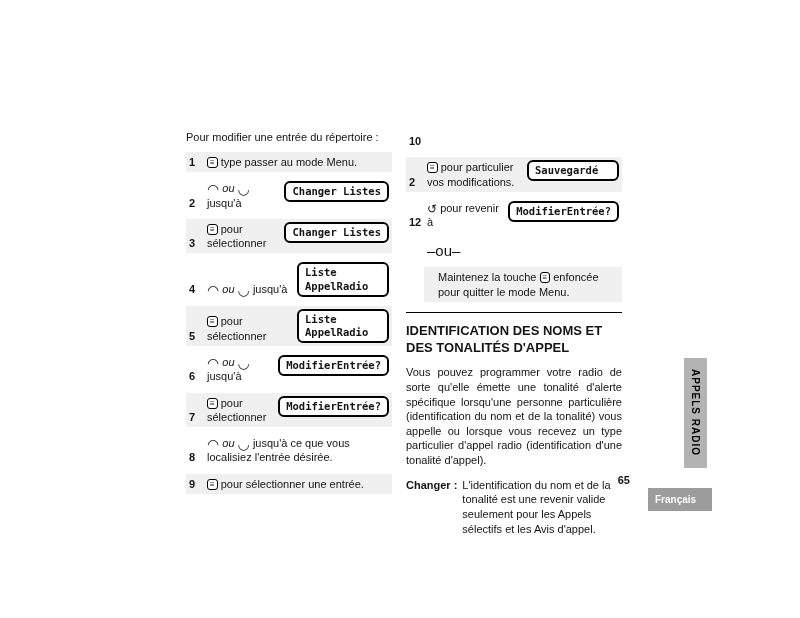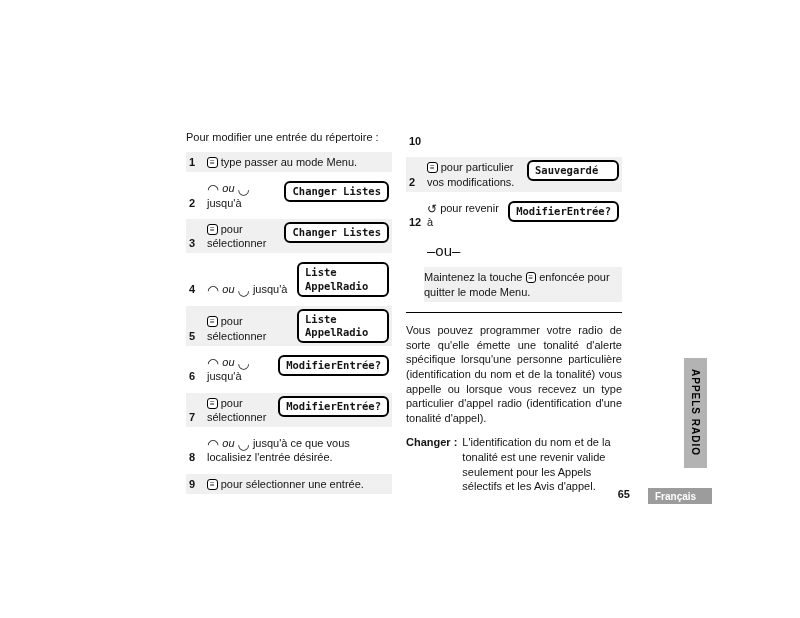--- a/index.html
+++ b/index.html
@@ -29,39 +29,39 @@
   }
   .key.updown{font-size:14px;line-height:10px;vertical-align:-2px;}
   .key.circle{font-size:12px;line-height:11px;vertical-align:-1px;}
   .lcd{
     flex:0 0 auto;align-self:flex-start;border:2px solid #000;border-radius:6px;
     padding:2px 6px;background:#fff;
     font-family:"DejaVu Sans Mono", monospace;font-weight:bold;font-size:10.5px;
     line-height:1.25;white-space:nowrap;min-width:92px;
   }
   .or-line{font-size:15px;margin:4px 0 2px 21px;}
-  .hold-block{font-size:11px;line-height:1.3;margin-left:18px;padding:3px 0;}
+  .hold-block{font-size:11px;line-height:1.3;margin-left:18px;padding:3px 14px;}
   .rule{border-top:1px solid #000;margin:10px 0 10px 0;}
   .heading{font-size:13px;font-weight:bold;line-height:1.28;margin:2px 0 9px 0;}
   .body-text{font-size:11px;line-height:1.33;margin:0 0 10px 0;text-align:justify;}
   .note{display:flex;font-size:11px;line-height:1.33;margin-top:4px;}
   .note-label{font-weight:bold;white-space:nowrap;flex:0 0 auto;margin-right:5px;}
   .note-text{flex:1 1 auto;}
   .side-tab{
     position:absolute;left:684px;top:358px;width:23px;height:110px;
     background:var(--side-tab-bg);color:#000;
     display:flex;align-items:center;justify-content:center;
     writing-mode:vertical-rl;font-size:10px;font-weight:bold;letter-spacing:1px;
   }
   .page-number{
-    position:absolute;left:598px;top:488px;width:32px;text-align:right;
+    position:absolute;left:598px;top:474px;width:32px;text-align:right;
     font-size:11px;font-weight:bold;
   }
   .language-tab{
-    position:absolute;left:648px;top:488px;width:64px;height:16px;
+    position:absolute;left:648px;top:488px;width:64px;height:23px;
     background:var(--language-bg);color:#fff;font-size:10px;font-weight:bold;
     display:flex;align-items:center;padding-left:7px;
   }
 </style>
 </head>
 <body>
 
 <div class="page">
 
   <div class="col-left">
@@ -195,20 +195,21 @@
       <div class="hold-block shaded">
         <span>Maintenez la touche</span>
         <span class="key rect">≡</span>
         <span>enfoncée pour quitter le mode Menu.</span>
       </div>
 
     </div>
 
     <div class="rule"></div>
 
+    <h2 class="heading">IDENTIFICATION DES NOMS ET DES TONALITÉS D'APPEL</h2>
 
     <p class="body-text">Vous pouvez programmer votre radio de sorte qu'elle émette une tonalité d'alerte spécifique lorsqu'une personne particulière (identification du nom et de la tonalité) vous appelle ou lorsque vous recevez un type particulier d'appel radio (identification d'une tonalité d'appel).</p>
 
     <div class="note">
       <span class="note-label">Changer :</span>
       <span class="note-text">L'identification du nom et de la tonalité est une revenir valide seulement pour les Appels sélectifs et les Avis d'appel.</span>
     </div>
 
   </div>
 

